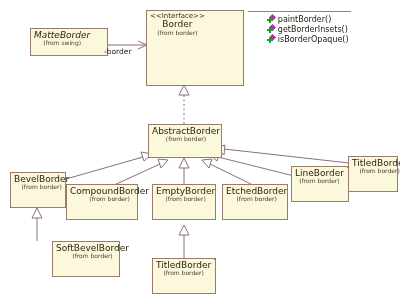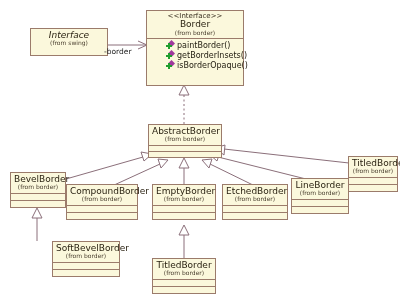--- a/index.html
+++ b/index.html
@@ -26,21 +26,21 @@
     pointer-events: none;
   }
 
   
   .uml-box {
     position: absolute;
     box-sizing: border-box;
     background: #fbf8dc;
     border: 1px solid #9b7b6b;
     display: flex;
-    flex-direction: column;
+    flex-direction: row;
     z-index: 2;
   }
   .uml-head {
     padding: 2px 3px 2px 3px;
     text-align: center;
     line-height: 1.04;
   }
   .stereo {
     font-size: 7px;
     color: #3a3020;
@@ -57,20 +57,21 @@
     color: #4b4030;
     white-space: nowrap;
   }
   .compartment {
     border-top: 1px solid #9b7b6b;
     min-height: 5px;
   }
   .compartment.ops {
     padding: 2px 2px 2px 19px;
     min-height: 0;
+    margin-left: 40px;
   }
   .op-row {
     display: flex;
     align-items: center;
     gap: 2px;
     height: 10px;
   }
   .op-text {
     font-size: 8px;
     color: #1f1a0e;
@@ -145,21 +146,21 @@
 
       <path d="M184,258 L184,235"></path>
       <path d="M184,225 L179,235 L189,235 Z" fill="#ffffff"></path>
     </g>
   </svg>
 
   <span class="edge-label" style="left:104px; top:47px;">-border</span>
 
   <div class="uml-box" style="left:30px; top:28px; width:78px; height:28px;">
     <div class="uml-head">
-      <div class="cls-name italic">Interface</div>
+      <div class="cls-name italic">MatteBorder</div>
       <div class="pkg">(from swing)</div>
     </div>
   </div>
 
   <div class="uml-box" style="left:146px; top:10px; width:98px; height:76px;">
     <div class="uml-head">
       <div class="stereo">&lt;&lt;Interface&gt;&gt;</div>
       <div class="cls-name">Border</div>
       <div class="pkg">(from border)</div>
     </div>
@@ -229,21 +230,21 @@
 
   <div class="uml-box" style="left:222px; top:184px; width:66px; height:36px;">
     <div class="uml-head">
       <div class="cls-name">EtchedBorder</div>
       <div class="pkg">(from border)</div>
     </div>
     <div class="compartment" style="flex:1"></div>
     <div class="compartment" style="flex:1"></div>
   </div>
 
-  <div class="uml-box" style="left:291px; top:178px; width:58px; height:36px;">
+  <div class="uml-box" style="left:291px; top:166px; width:58px; height:36px;">
     <div class="uml-head">
       <div class="cls-name">LineBorder</div>
       <div class="pkg">(from border)</div>
     </div>
     <div class="compartment" style="flex:1"></div>
     <div class="compartment" style="flex:1"></div>
   </div>
 
   <div class="uml-box" style="left:348px; top:156px; width:50px; height:36px;">
     <div class="uml-head">

